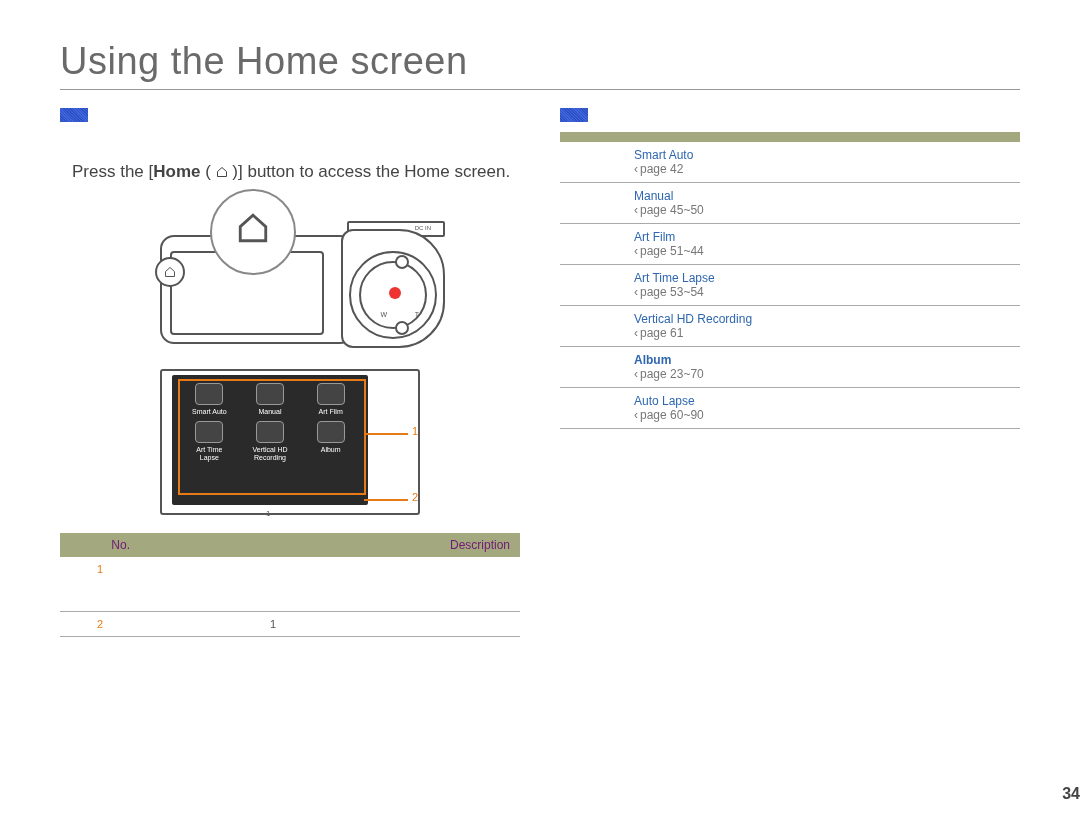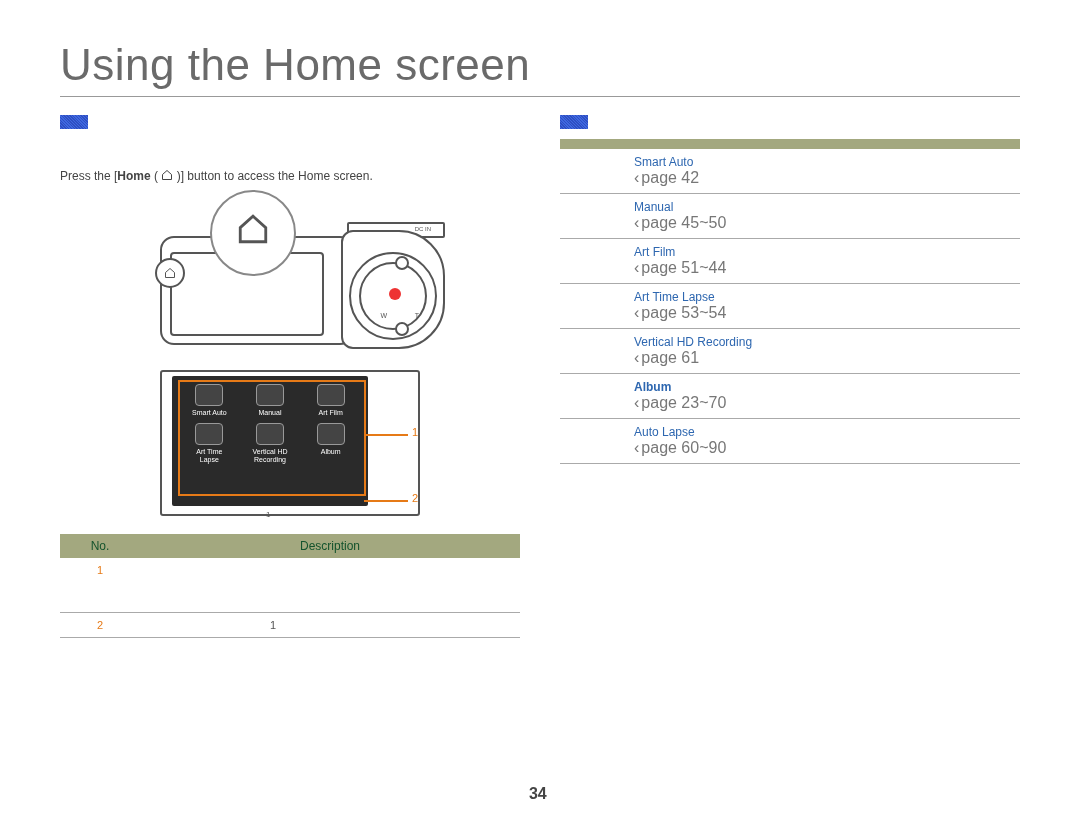--- a/index.html
+++ b/index.html
@@ -7,21 +7,21 @@
     padding: 40px 60px 20px 60px;
     width: 1080px;
     height: 825px;
     box-sizing: border-box;
     font-family: "Helvetica Neue", Arial, sans-serif;
     color: #333;
     background: #fff;
     position: relative;
   }
   .title {
-    font-size: 44px;
+    font-size: 38px;
     font-weight: 300;
     color: #6a6a6a;
     letter-spacing: 0.5px;
     margin: 0 0 6px 0;
   }
   .title-rule {
     border: none;
     border-top: 1px solid #999;
     margin: 0 0 18px 0;
   }
@@ -33,21 +33,21 @@
     flex: 1;
     font-size: 12px;
   }
   .section-label {
     width: 28px;
     height: 14px;
     background: repeating-linear-gradient(45deg,#2e4fc2,#2e4fc2 1px,#3f68e0 1px,#3f68e0 2px);
     margin-bottom: 6px;
   }
   .blank-line { height: 14px; }
-  .body-text { font-size: 12px; color: #444; margin: 6px 0 12px 0; }
+  .body-text { font-size: 17px; color: #444; margin: 6px 0 12px 12px; }
   .homeicon {
     display:inline-block;vertical-align:middle;
   }
   
   .camera-wrap{position:relative;width:310px;height:160px;margin:4px auto 14px auto;}
   .camera-body{position:absolute;left:25px;top:40px;width:190px;height:105px;border:2px solid #555;border-radius:14px;background:#fff;}
   .camera-screen{position:absolute;left:35px;top:56px;width:150px;height:80px;border:2px solid #555;border-radius:4px;background:#fff;}
   .camera-homebadge{position:absolute;left:20px;top:62px;width:26px;height:26px;border:2px solid #555;border-radius:50%;background:#fff;display:flex;align-items:center;justify-content:center;font-size:12px;}
   .camera-right{position:absolute;right:0;top:34px;width:100px;height:115px;border:2px solid #555;border-radius:12px 46px 46px 12px;background:#fff;}
   .camera-ring{position:absolute;right:8px;top:56px;width:84px;height:84px;border:2px solid #555;border-radius:50%;}
@@ -66,31 +66,31 @@
   .screen-inner{position:absolute;left:12px;top:6px;width:196px;height:130px;background:#2a2a2a;border-radius:2px;color:#fff;}
   .screen-page{position:absolute;left:106px;bottom:-3px;font-size:8px;color:#555;}
   .app-grid{display:grid;grid-template-columns:repeat(3,1fr);gap:6px;padding:8px 10px;}
   .app{display:flex;flex-direction:column;align-items:center;font-size:7px;line-height:1.1;text-align:center;}
   .app-icon{width:26px;height:20px;border:1px solid #999;border-radius:4px;margin-bottom:3px;background:#444;}
   .orange-box{position:absolute;left:18px;top:10px;width:184px;height:112px;border:2px solid #e67a17;}
   .callout-line{position:absolute;background:#e67a17;}
   .callout-label{position:absolute;font-size:11px;color:#e67a17;}
   
   .tbl{width:100%;border-collapse:collapse;margin-top:4px;}
-  .tbl th{background:#a3a87f;color:#14532d;text-align:center;font-weight:500;font-size:12px;padding:5px 10px;}
+  .tbl th{background:#a3a87f;color:#701a75;text-align:right;font-weight:500;font-size:12px;padding:5px 10px;}
   .tbl td{border-bottom:1px solid #aaa;padding:6px 10px;font-size:11px;vertical-align:top;color:#555;}
   .tbl td.num{color:#e67a17;width:34px;text-align:center;}
   .item-name{color:#2e67b0;font-size:12px;}
   .item-desc{color:#777;font-size:10px;}
-  .page-ref{font-size:16px;color:#777;}
+  .page-ref{font-size:12px;color:#777;}
   .page-ref::before{content:"\2039";margin-right:2px;}
   .icon-col{width:44px;text-align:center;}
   .round-icon{width:30px;height:30px;border:2px solid #777;border-radius:50%;display:inline-block;}
   .gear-icon{width:30px;height:30px;border:2px dotted #777;border-radius:50%;display:inline-block;}
-  .footer-chapter{position:absolute;bottom:22px;left:0;right:10px;text-align:center;font-size:10px;color:#888;}
+  .footer-chapter{position:absolute;bottom:22px;left:0;right:0;text-align:right;font-size:10px;color:#888;}
   .footer-pageno{font-size:16px;color:#444;font-weight:bold;}
 </style>
 </head>
 <body>
 
 <h1 class="title">Using the Home screen</h1>
 <hr class="title-rule">
 
 <div class="columns">
 

